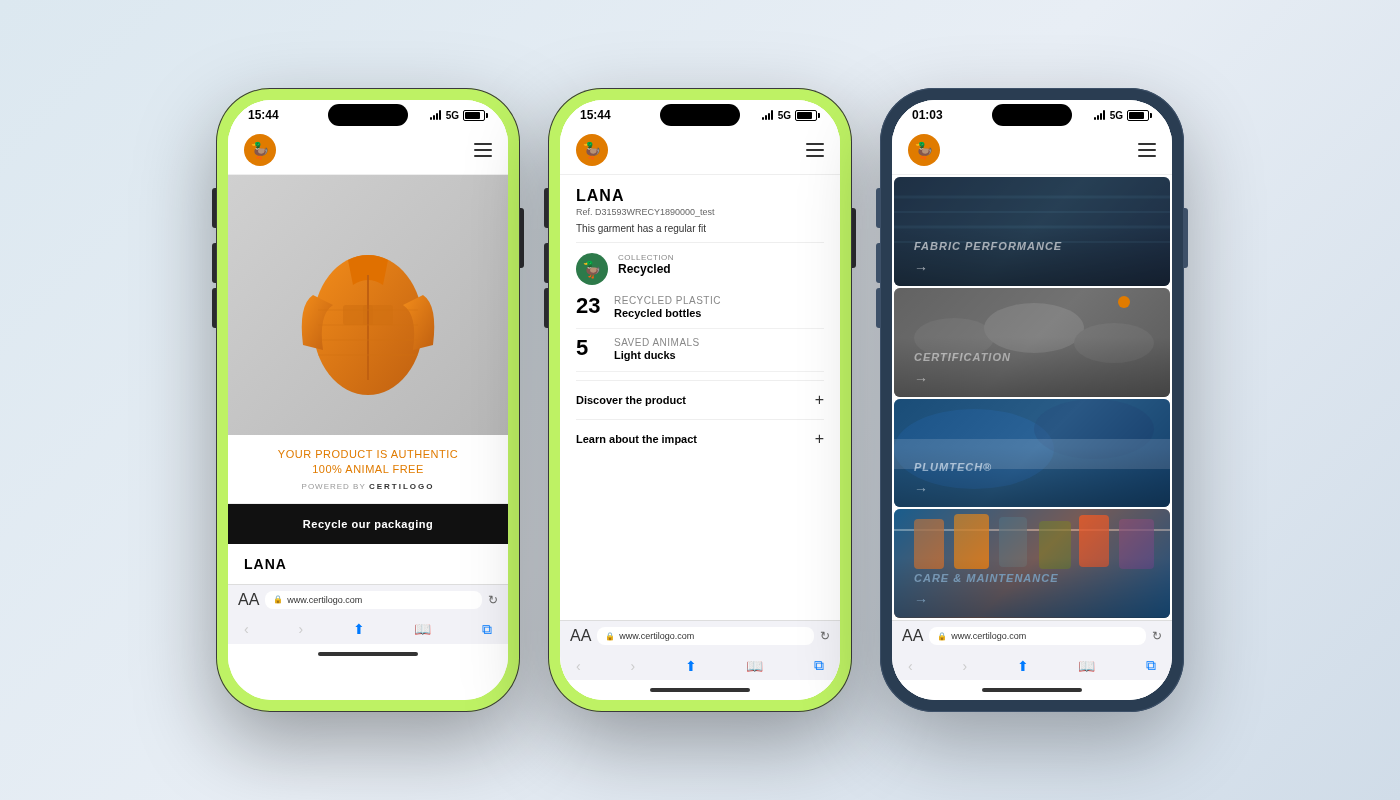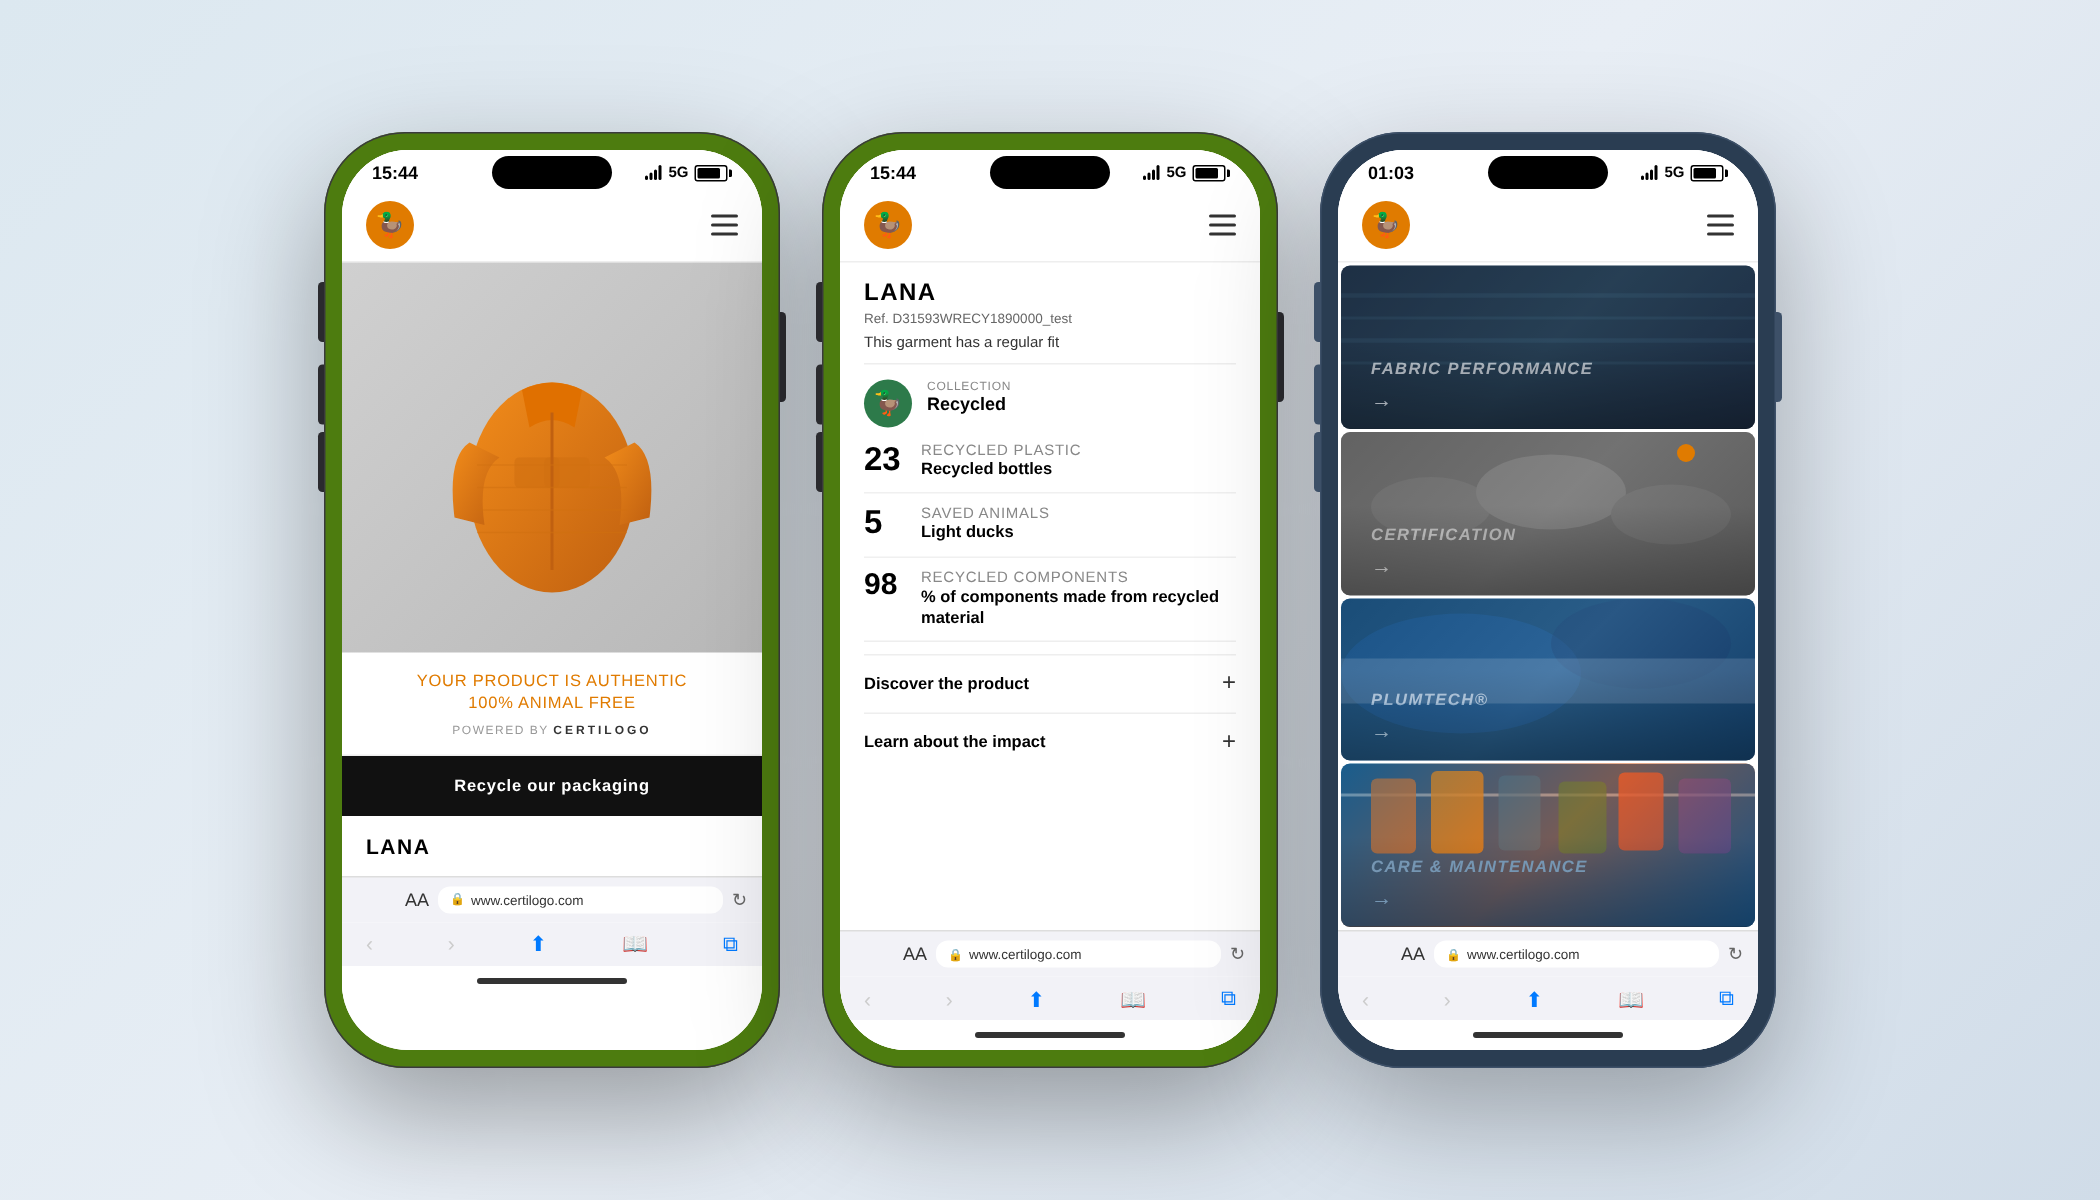--- a/index.html
+++ b/index.html
@@ -19,21 +19,21 @@
       display: flex;
       gap: 28px;
       align-items: center;
       justify-content: center;
     }
 
     
     .phone {
       position: relative;
       border-radius: 54px;
-      background: #4d7c0f;
+      background: #bef264;
       padding: 12px;
       box-shadow: 0 30px 80px rgba(0,0,0,0.35), inset 0 0 0 1px #3a3a3c;
     }
 
     .phone.blue {
       background: #2a3d52;
       box-shadow: 0 30px 80px rgba(0,0,0,0.3), inset 0 0 0 1px #3d5068;
     }
 
     .phone-inner {
@@ -378,24 +378,23 @@
       background: #f2f2f7;
       padding: 6px 10px;
       display: flex;
       align-items: center;
       gap: 6px;
       flex-shrink: 0;
       border-top: 1px solid #ddd;
     }
 
     .browser-aa {
-      font-size: 12px;
+      font-size: 16px;
       color: #333;
       font-weight: 500;
-      margin-left: 32px;
     }
 
     .browser-url-area {
       flex: 1;
       background: #fff;
       border-radius: 8px;
       padding: 4px 8px;
       display: flex;
       align-items: center;
       gap: 4px;
@@ -660,27 +659,20 @@
           </div>
 
           <div class="feature-section">
             <div class="num-col">5</div>
             <div class="text-col">
               <div class="label">SAVED ANIMALS</div>
               <div class="value">Light ducks</div>
             </div>
           </div>
 
-          <div class="feature-section" style="border-bottom:1px solid #eee;padding-bottom:8px;margin-bottom:8px">
-            <div class="num-col" style="font-size:20px">98</div>
-            <div class="text-col">
-              <div class="label">RECYCLED COMPONENTS</div>
-              <div class="value">% of components made from recycled material</div>
-            </div>
-          </div>
 
           <div class="expandable-row">
             <span class="expandable-label">Discover the product</span>
             <span class="plus-icon">+</span>
           </div>
 
           <div class="expandable-row">
             <span class="expandable-label">Learn about the impact</span>
             <span class="plus-icon">+</span>
           </div>

